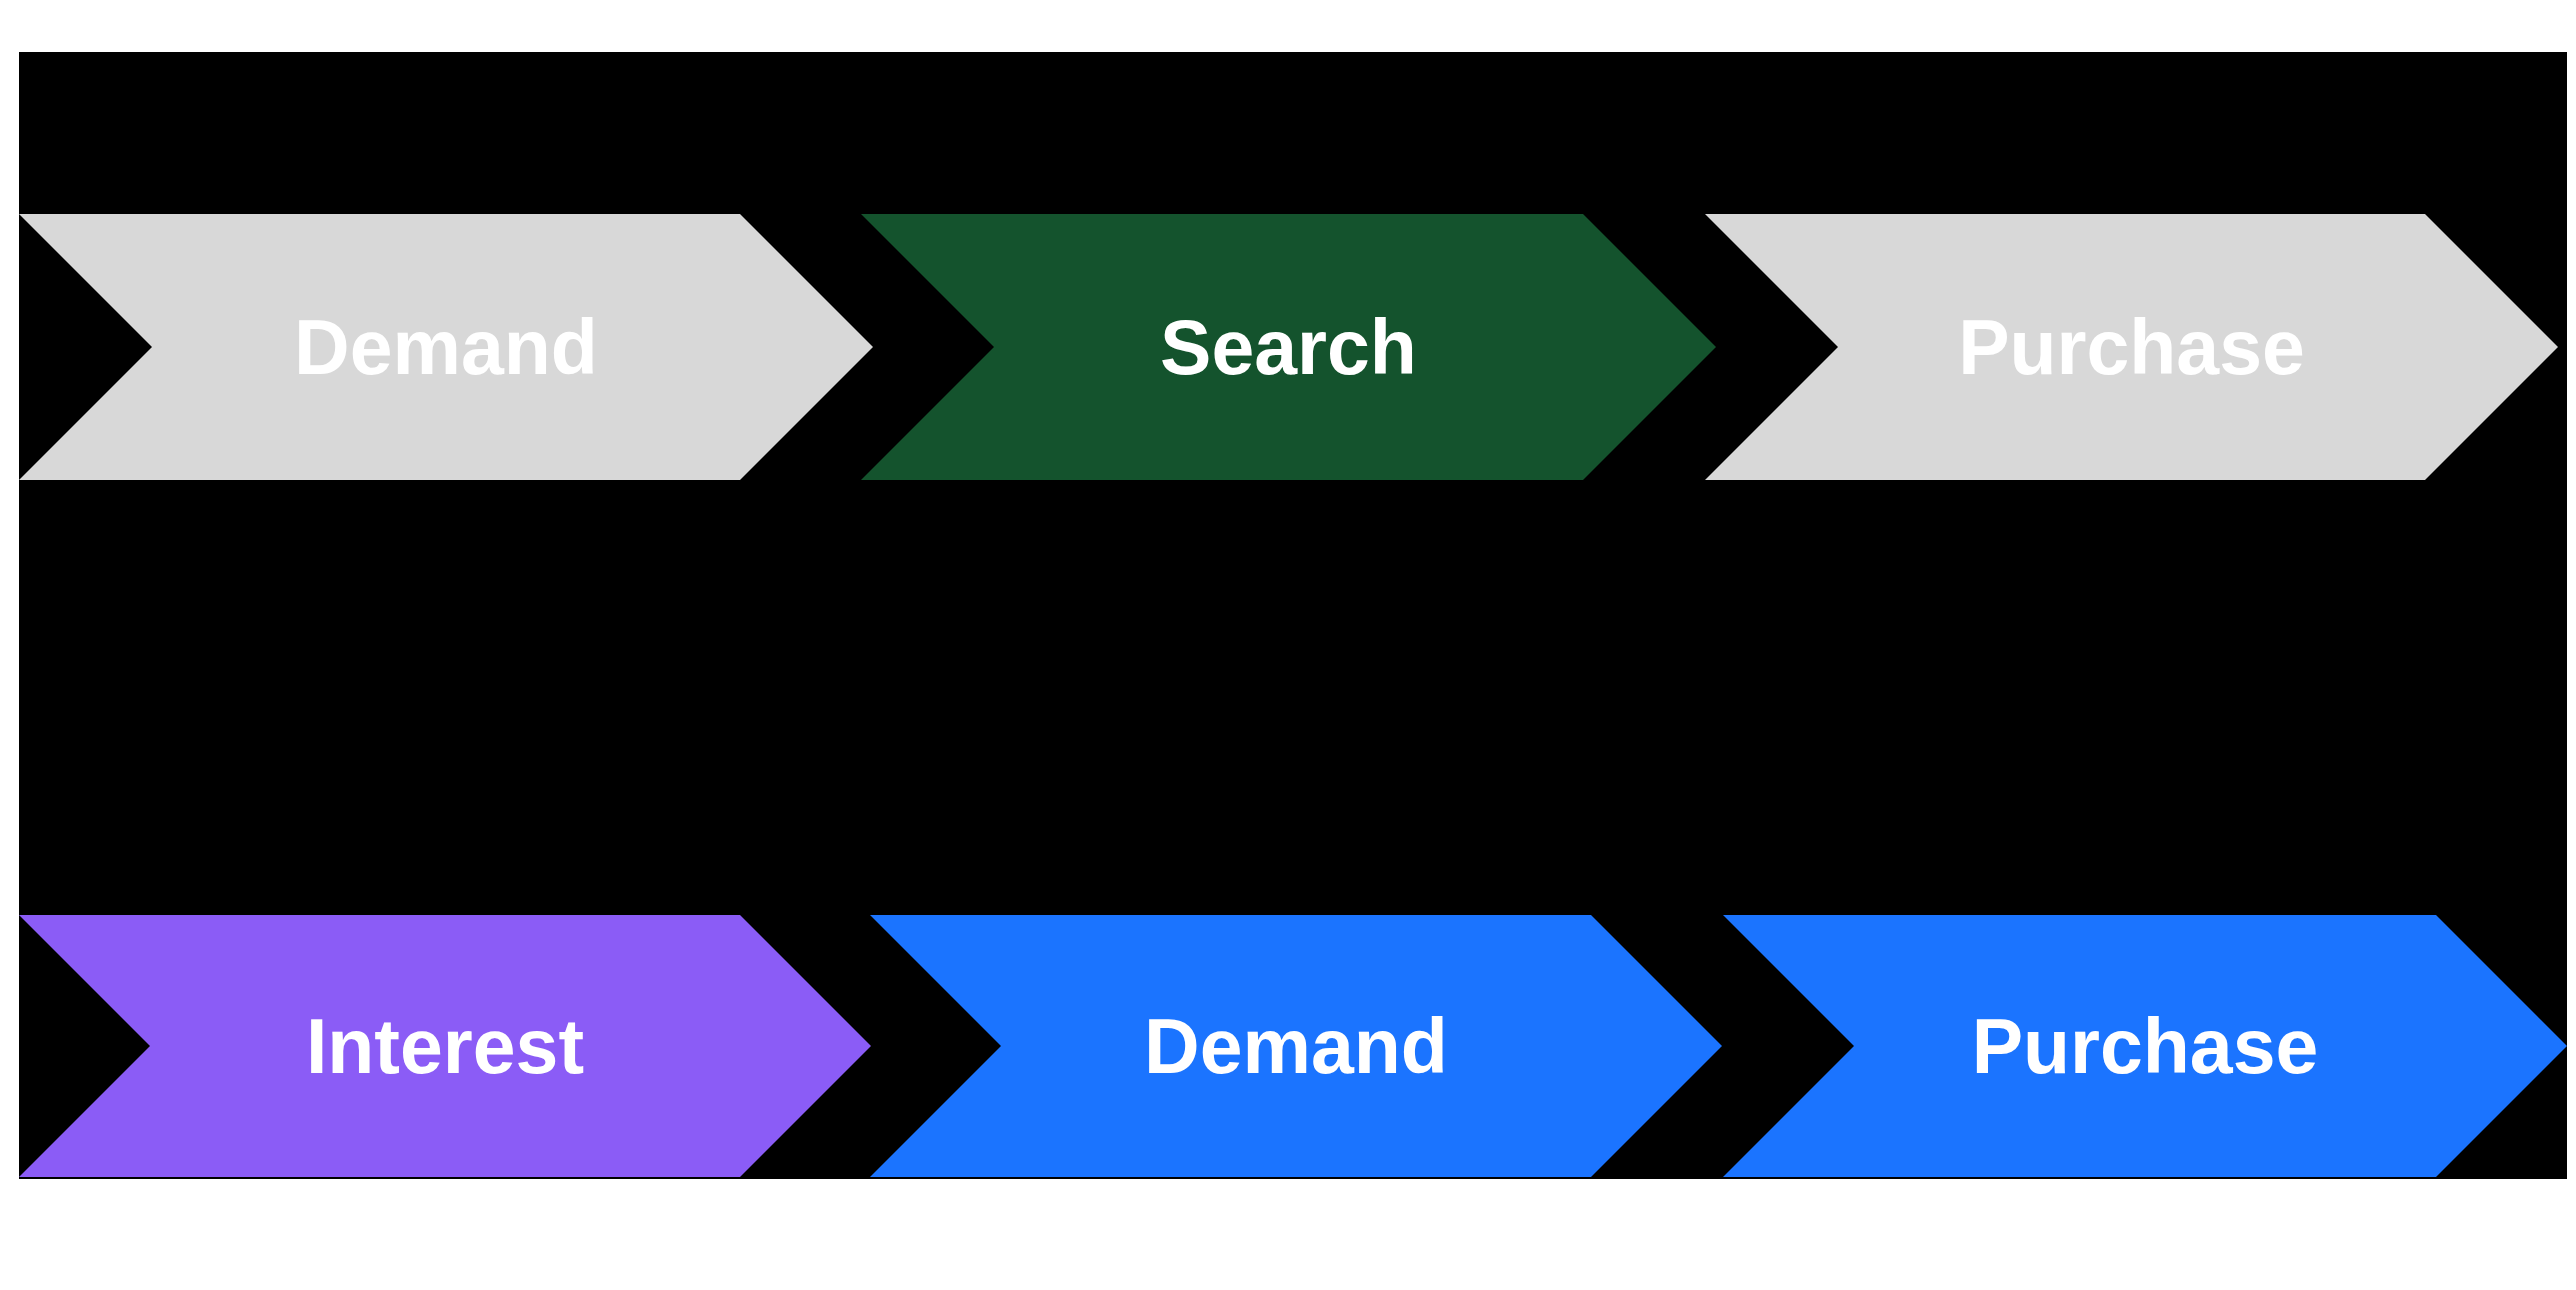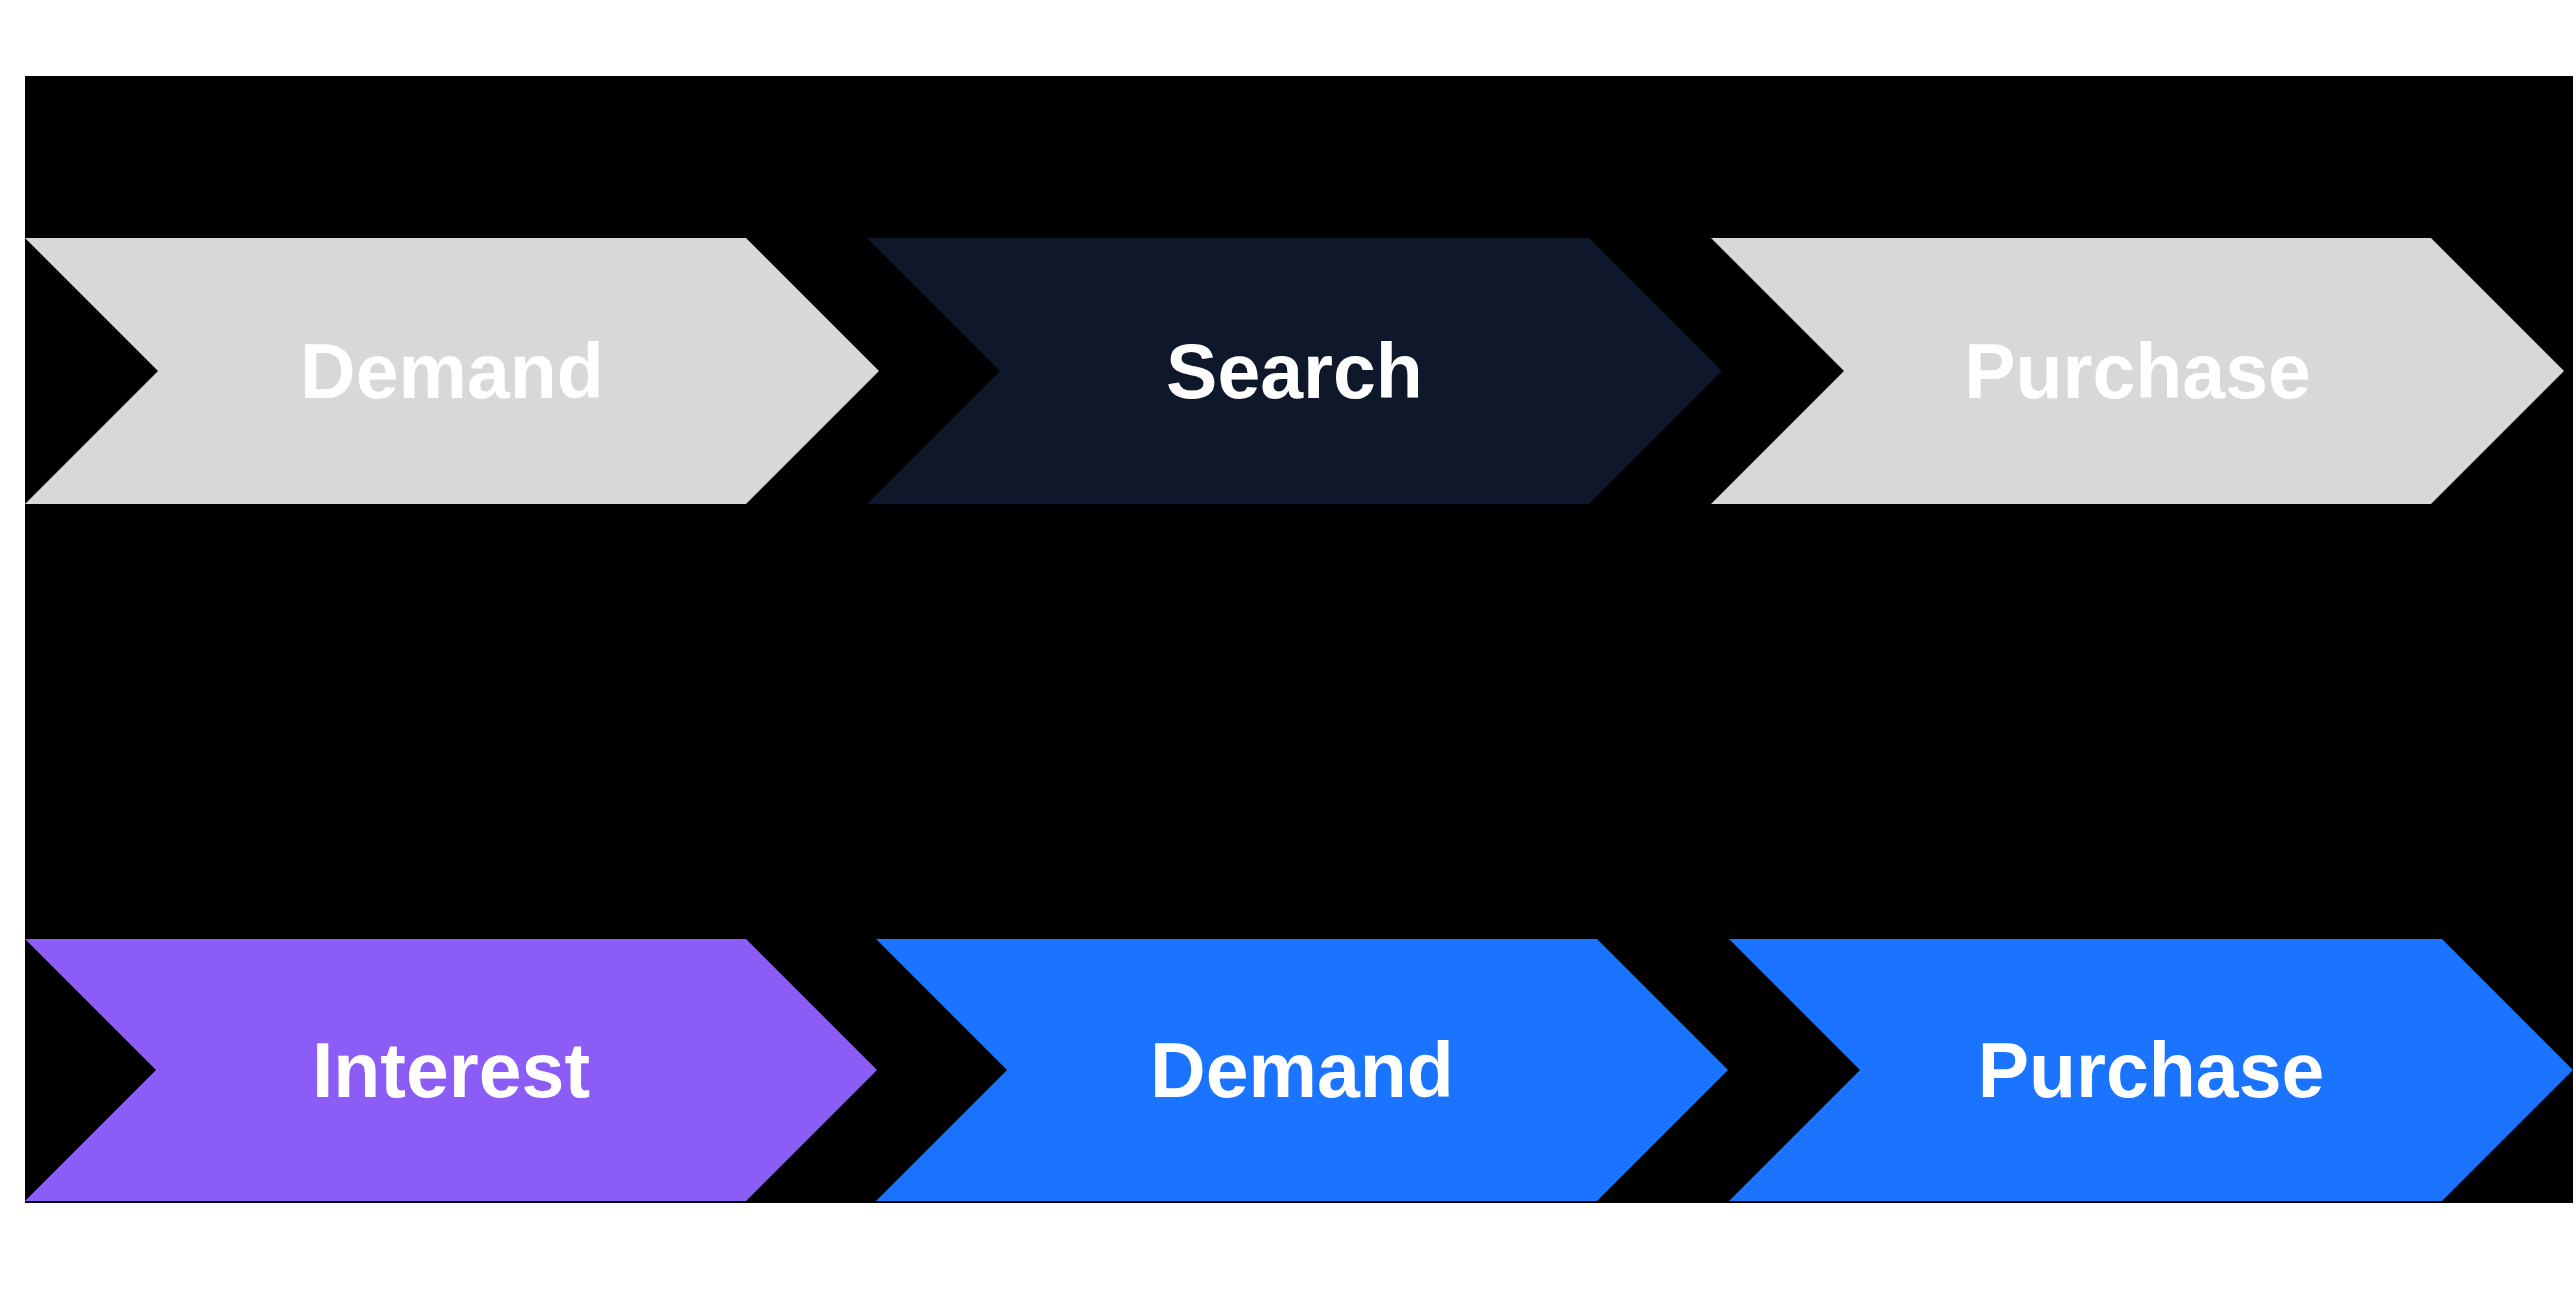--- a/index.html
+++ b/index.html
@@ -10,26 +10,25 @@
   .canvas {
     position: relative;
     width: 2576px;
     height: 1291px;
     background: #FFFFFF;
     overflow: hidden;
     font-family: "Liberation Sans", "DejaVu Sans", sans-serif;
   }
   .panel {
     position: absolute;
-    left: 25px;
+    left: 19px;
     top: 52px;
     width: 2548px;
     height: 1127px;
     background: #000000;
-    margin-top: 24px;
   }
   .chev {
     position: absolute;
     display: flex;
     align-items: center;
     justify-content: center;
     clip-path: polygon(
       0 0,
       calc(100% - var(--a)) 0,
       100% 50%,
@@ -60,21 +59,21 @@
 </head>
 <body>
 
 <div class="canvas">
   <div class="panel">
 
     <div class="row-top">
       <div class="chev a1" style="background-color: rgb(216, 216, 216);">
         <span class="label">Demand</span>
       </div>
-      <div class="chev a2" style="background-color: #0f172a; justify-content: center;">
+      <div class="chev a2" style="background-color: #14532d; justify-content: center;">
         <span class="label">Search</span>
       </div>
       <div class="chev a3" style="background-color: rgb(216, 216, 216);">
         <span class="label">Purchase</span>
       </div>
     </div>
 
     <div class="row-bottom">
       <div class="chev b1" style="background-color: #8b5cf6;">
         <span class="label">Interest</span>

